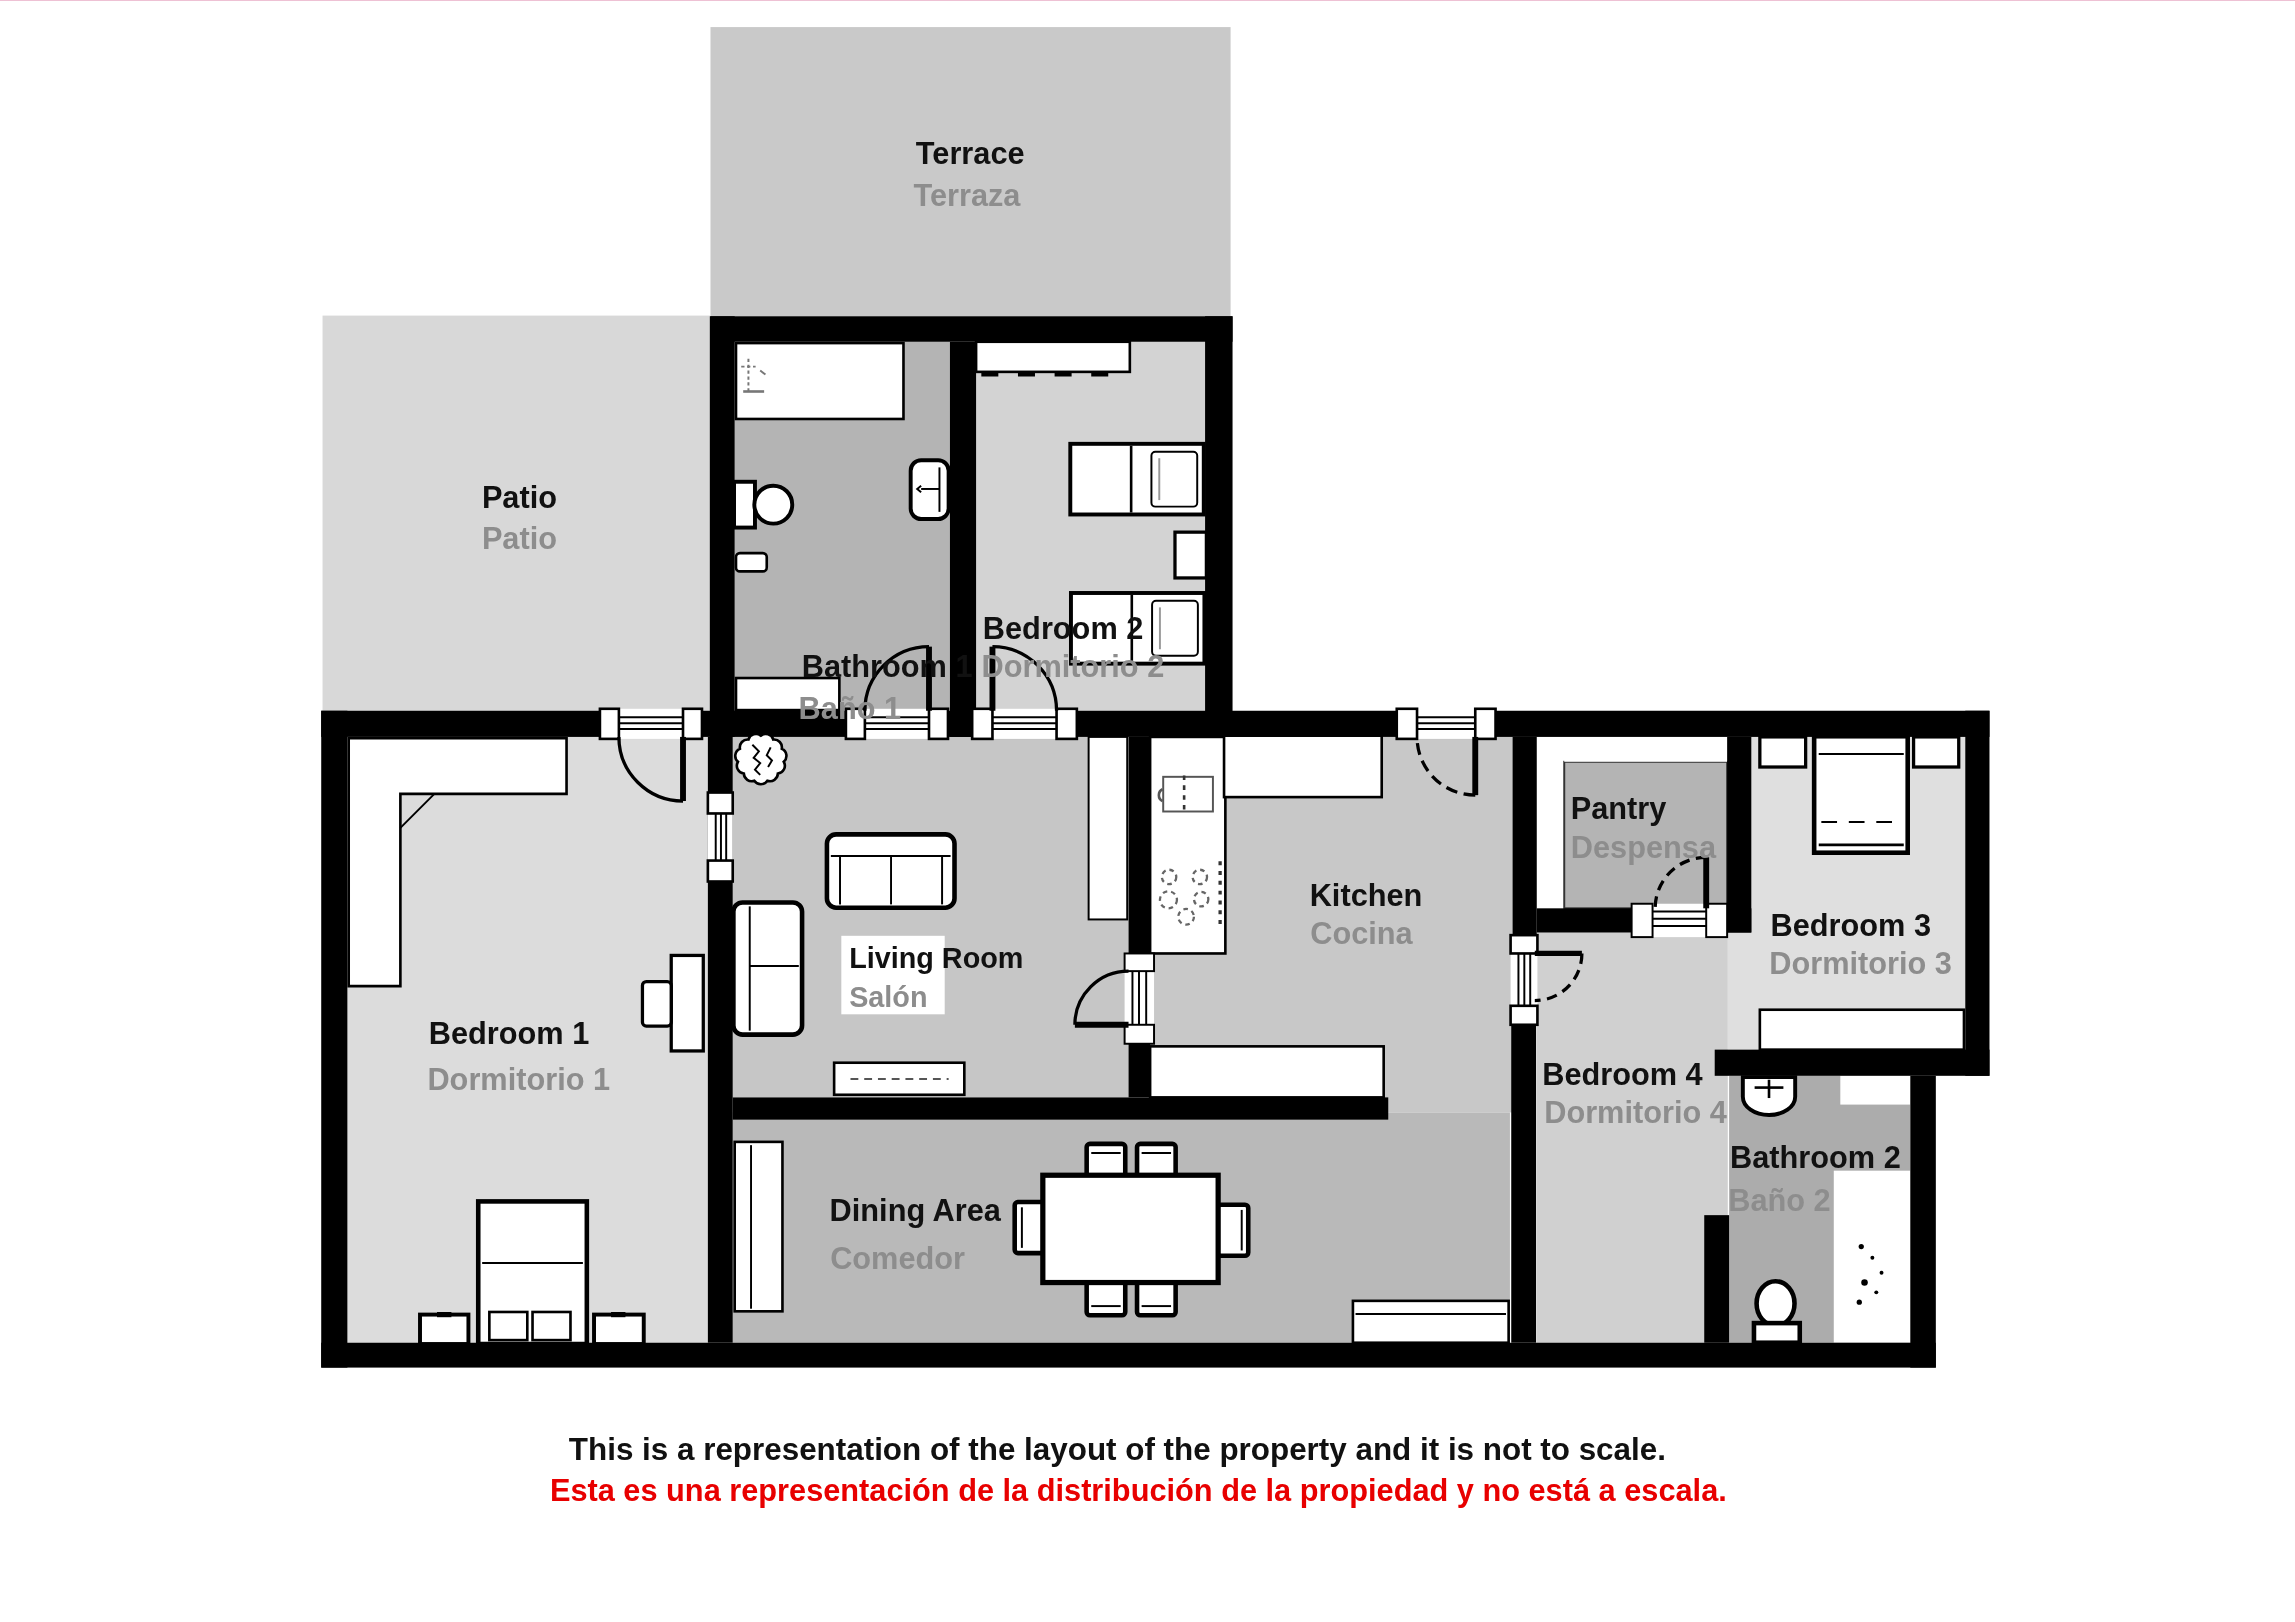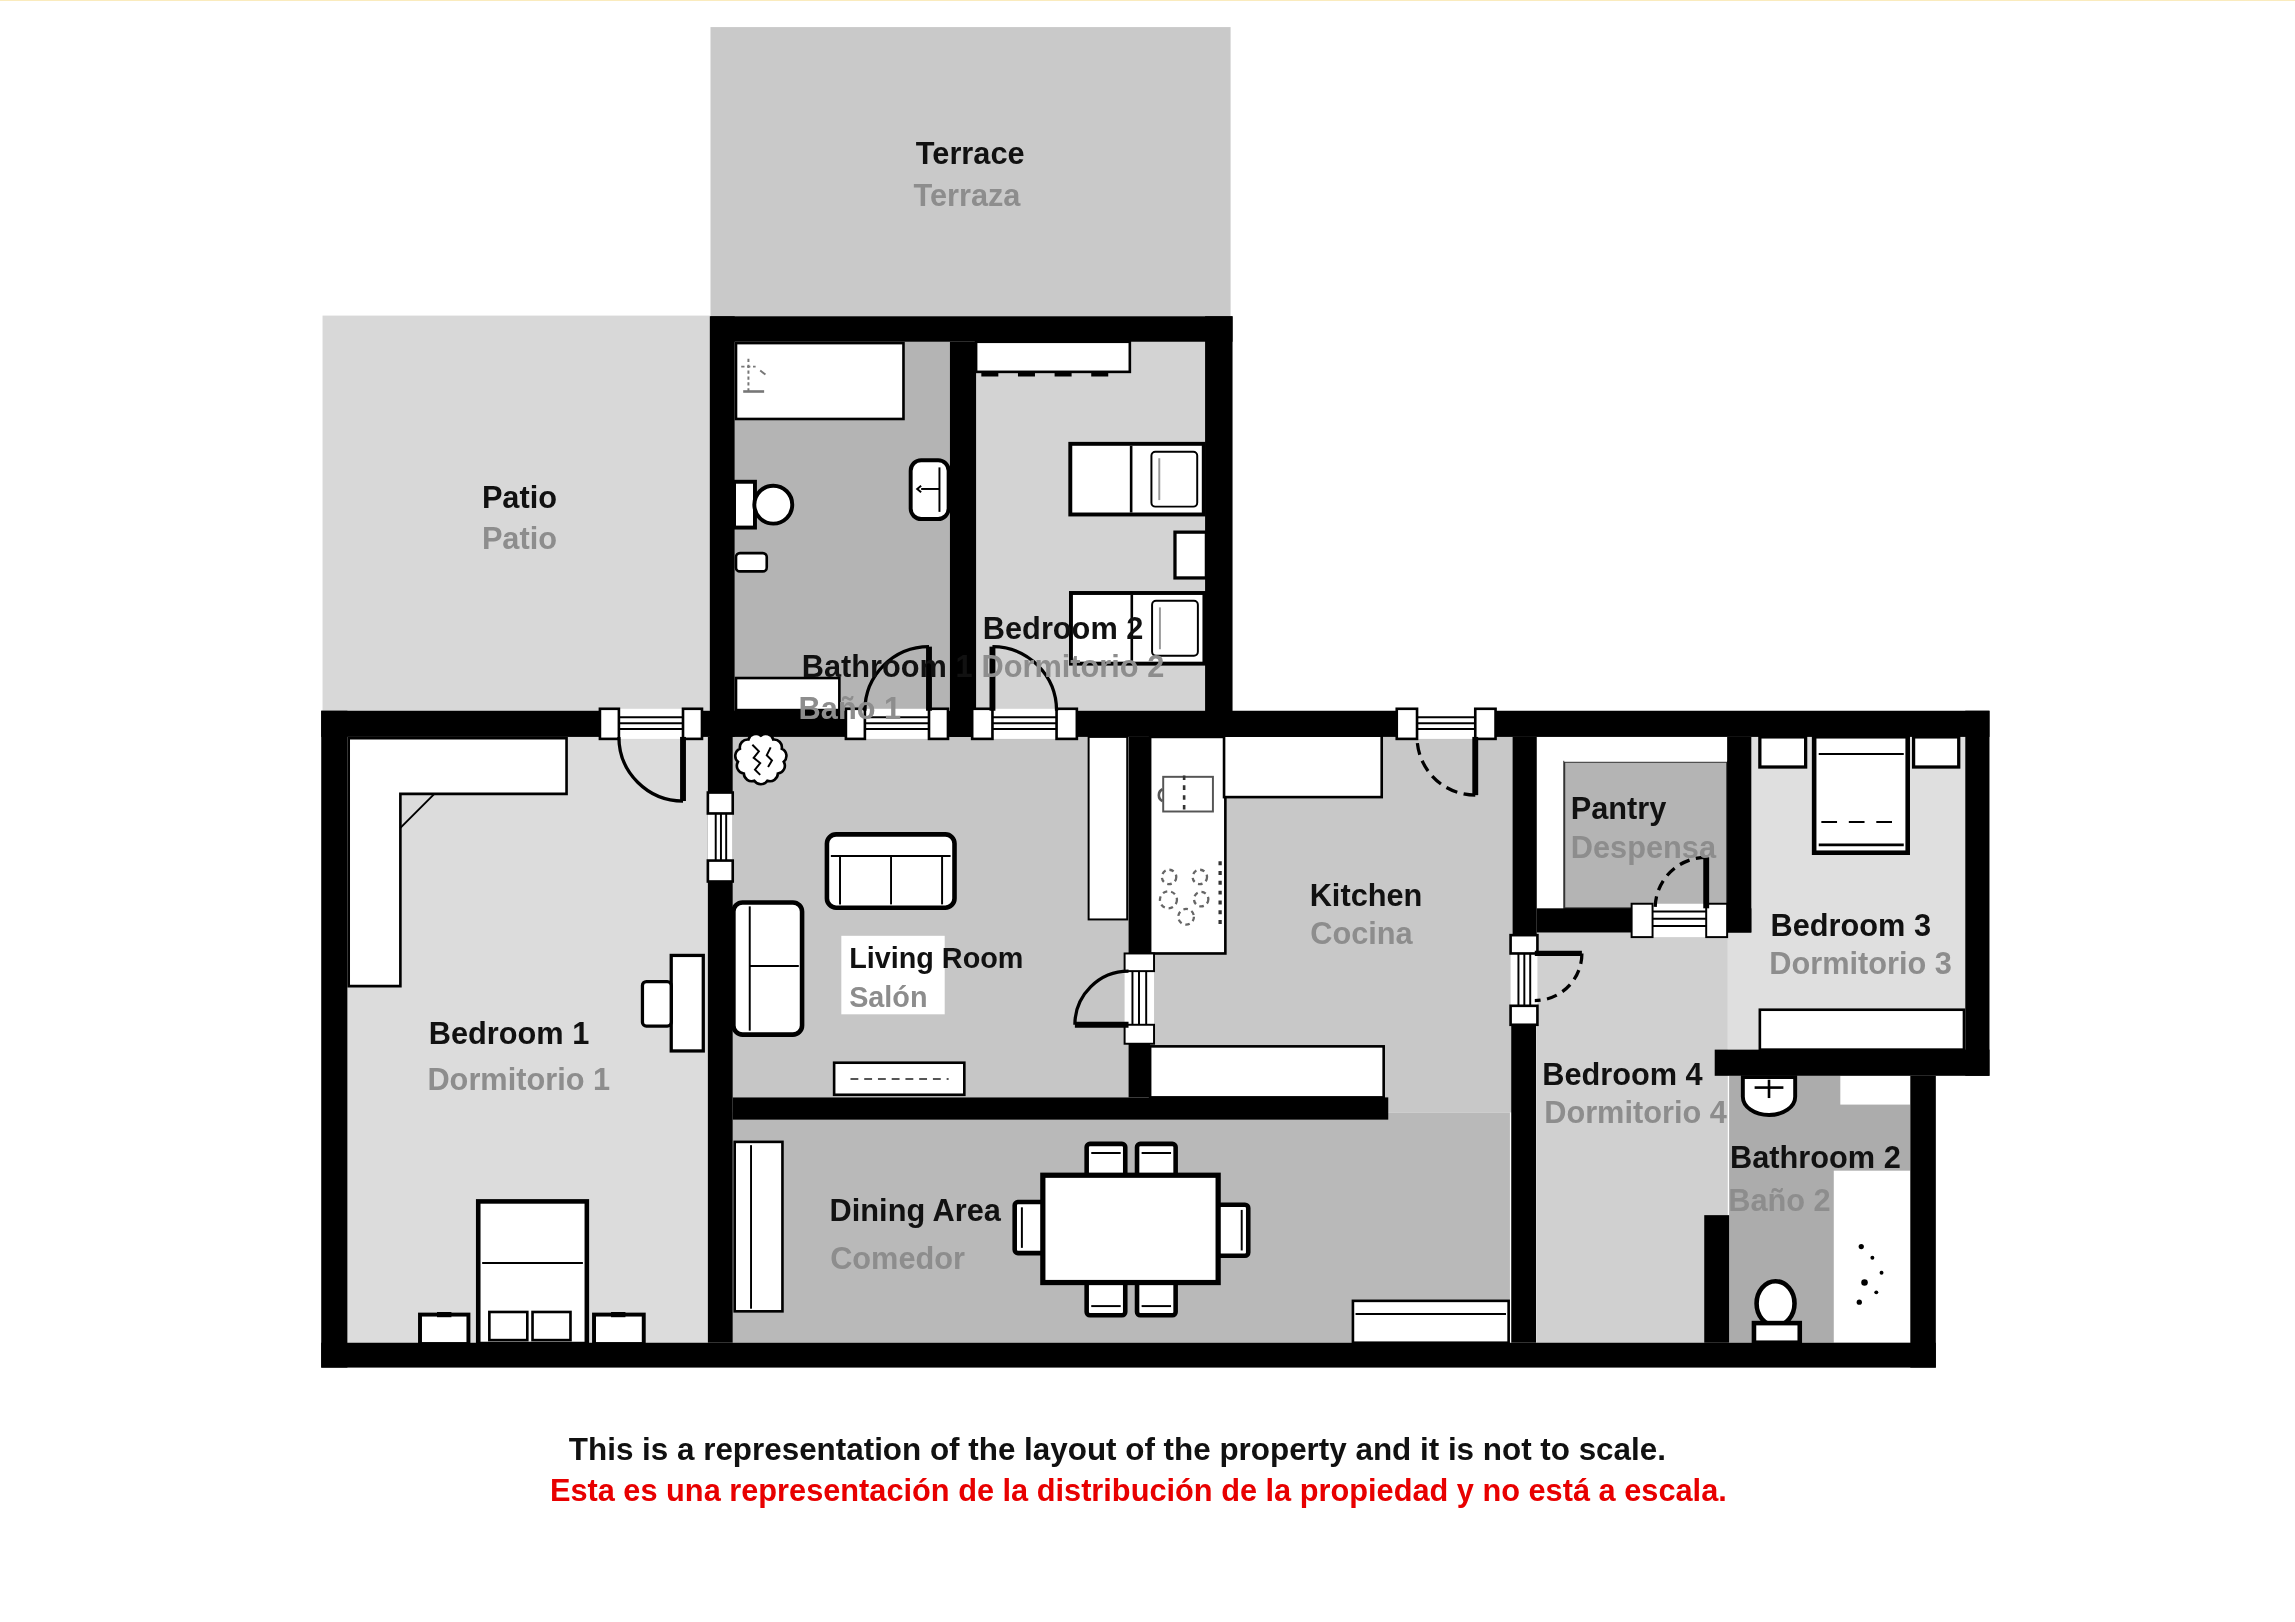--- a/index.html
+++ b/index.html
@@ -1,16 +1,16 @@
 <!DOCTYPE html>
 <html style="font-size:10.5px"><head>
 <meta charset="utf-8">
 <style>
   html,body{margin:0;padding:0;background:#ffffff;}
-  #page{position:relative;width:2295px;height:1623px;background:#eab308;overflow:hidden;
+  #page{position:relative;width:2295px;height:1623px;background:#be185d;overflow:hidden;
         font-family:"Liberation Sans", sans-serif;}
   svg{position:absolute;left:0;top:0;}
   text{font-family:"Liberation Sans", sans-serif;font-weight:bold;}
   .en{fill:#111111;}
   .es{fill:#8d8d8d;}
 </style>
 </head>
 <body>
 <div id="page">
 <svg width="2295" height="1623" viewBox="0 0 3508 2480">

